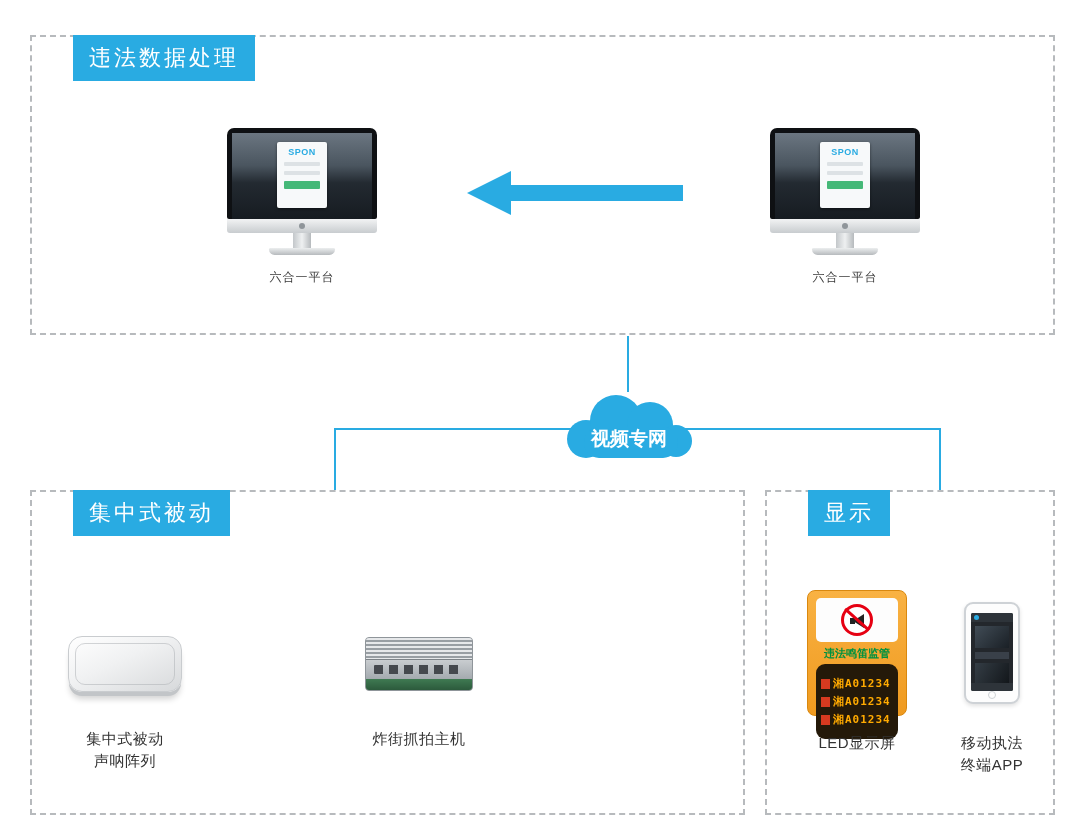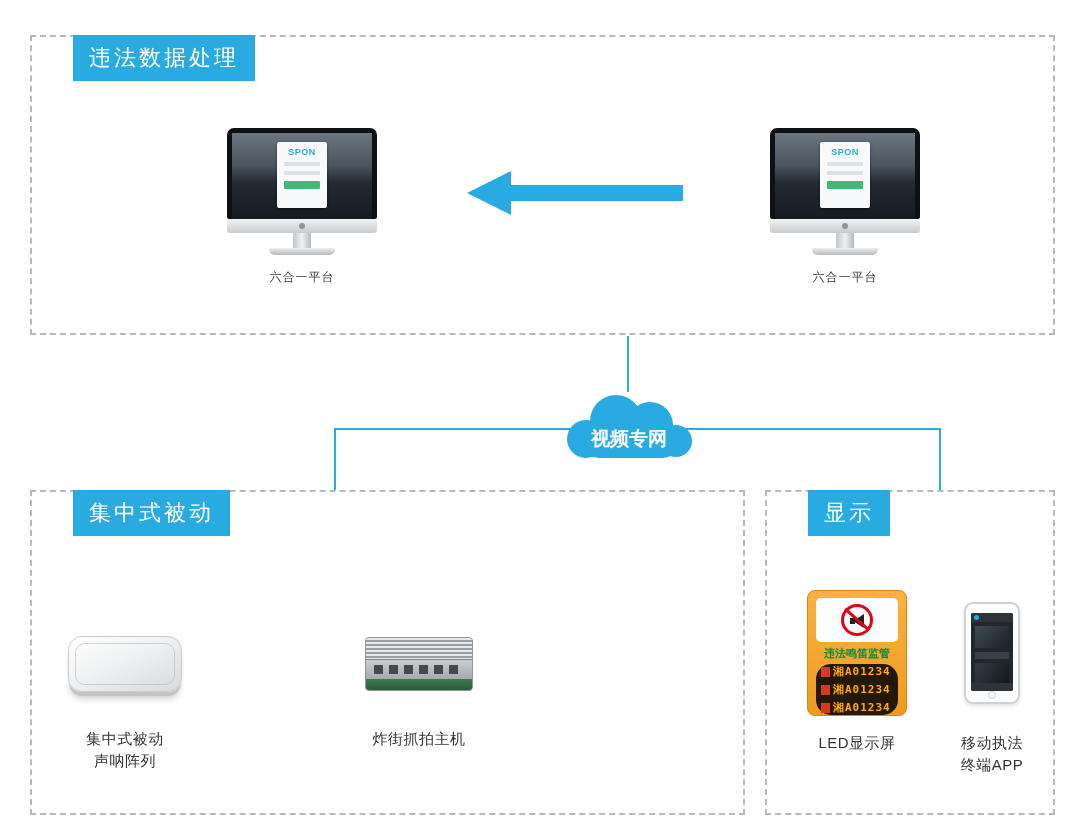--- a/index.html
+++ b/index.html
@@ -114,21 +114,21 @@
   .led-sign { width:100px; height:126px; background:linear-gradient(#f9b243,#ef9a1f);
     border:1px solid #d9880f; border-radius:8px; padding:7px 8px; }
   .sign-plate { background:#fdfdfd; border-radius:5px; height:44px; display:flex; align-items:center; justify-content:center; }
   .no-horn { position:relative; width:32px; height:32px; border:3px solid #e60012; border-radius:50%; background:#fff; }
   .no-horn::before { content:""; position:absolute; left:6px; top:11px; width:5px; height:6px; background:#222; }
   .horn-glyph { position:absolute; left:9px; top:7px; width:0; height:0;
     border-top:7px solid transparent; border-bottom:7px solid transparent; border-right:11px solid #222; }
   .no-horn::after { content:""; position:absolute; left:-3px; top:11px; width:32px; height:3px;
     background:#e60012; transform:rotate(42deg); }
   .sign-title { text-align:center; color:#00913f; font-size:11px; font-weight:bold; margin:4px 0 3px; white-space:nowrap; }
-  .sign-screen { background:#241909; border-radius:15px; padding:0 5px; display:flex; flex-direction:column; gap:3px; }
+  .sign-screen { background:#241909; border-radius:9px; padding:12px 5px; display:flex; flex-direction:column; gap:3px; }
   .plate-row { display:flex; align-items:center; gap:3px; }
   .plate-chip { width:9px; height:10px; background:#d63a20; flex:none; }
   .plate-text { color:#ffaa00; font-size:11px; font-weight:bold; letter-spacing:1px;
     font-family:"DejaVu Sans Mono","Liberation Mono",monospace; white-space:nowrap; }
 
   
   .phone { position:relative; width:56px; height:102px; background:#fdfdfd;
     border:2px solid #ced2d6; border-radius:9px; padding:9px 5px 11px; box-shadow:0 2px 4px rgba(0,0,0,.12); }
   .phone::after { content:""; position:absolute; bottom:3px; left:50%; transform:translateX(-50%);
     width:6px; height:6px; border:1px solid #cfd3d6; border-radius:50%; }

